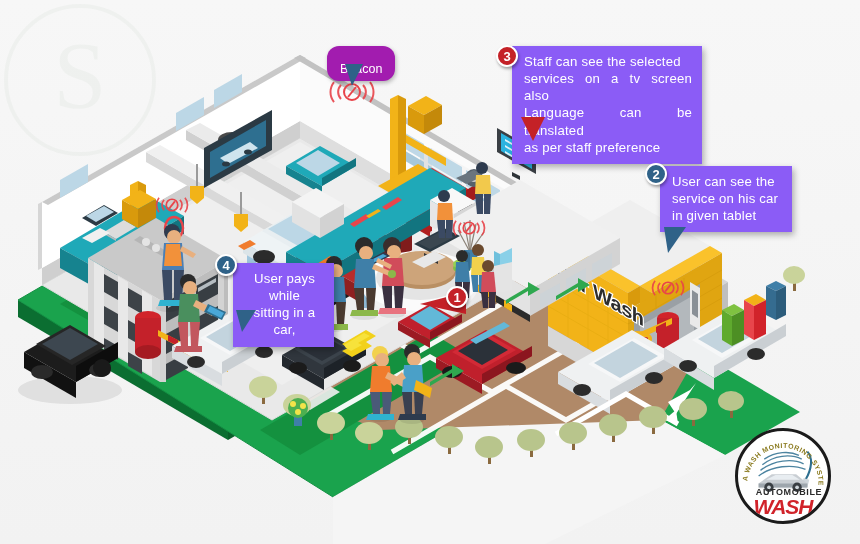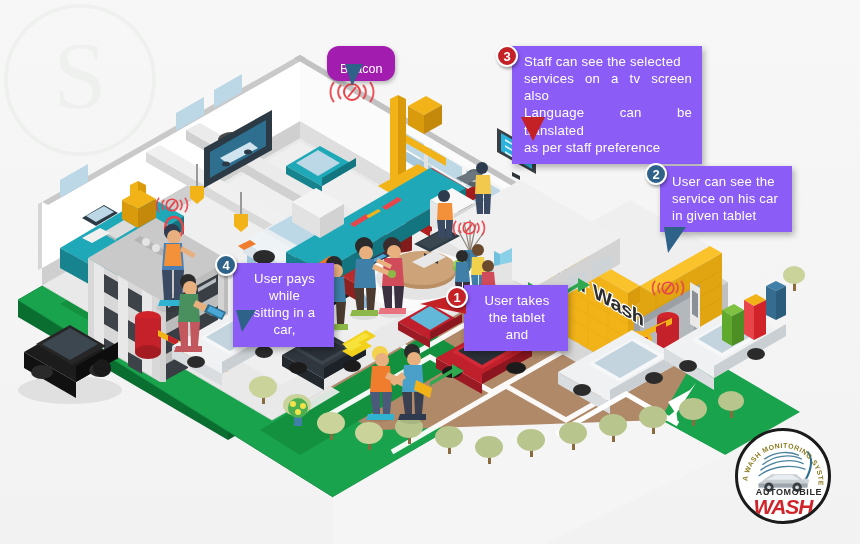--- a/index.html
+++ b/index.html
@@ -870,24 +870,20 @@
 service on his car
 in given tablet</span>
   </div>
   <svg style="position:absolute;left:664px;top:227px;width:32px;height:34px;overflow:visible">
     <polygon points="0,0 22,0 4,26" fill="#2f6288"></polygon>
   </svg>
   <div class="badge blue" id="badge2">
     <span>2</span>
   </div>
 
-  <div class="callout red" id="callout1">
-    <span class="txt">User takes
-the tablet and</span>
-  </div>
   <svg style="position:absolute;left:420px;top:292px;width:52px;height:26px;overflow:visible">
     <polygon points="46,0 46,22 0,12" fill="#c42127"></polygon>
   </svg>
   <div class="badge red" id="badge1">
     <span>1</span>
   </div>
 
   <div class="callout blue" id="callout4">
     <span class="txt">User pays while
 sitting in a car,</span>

